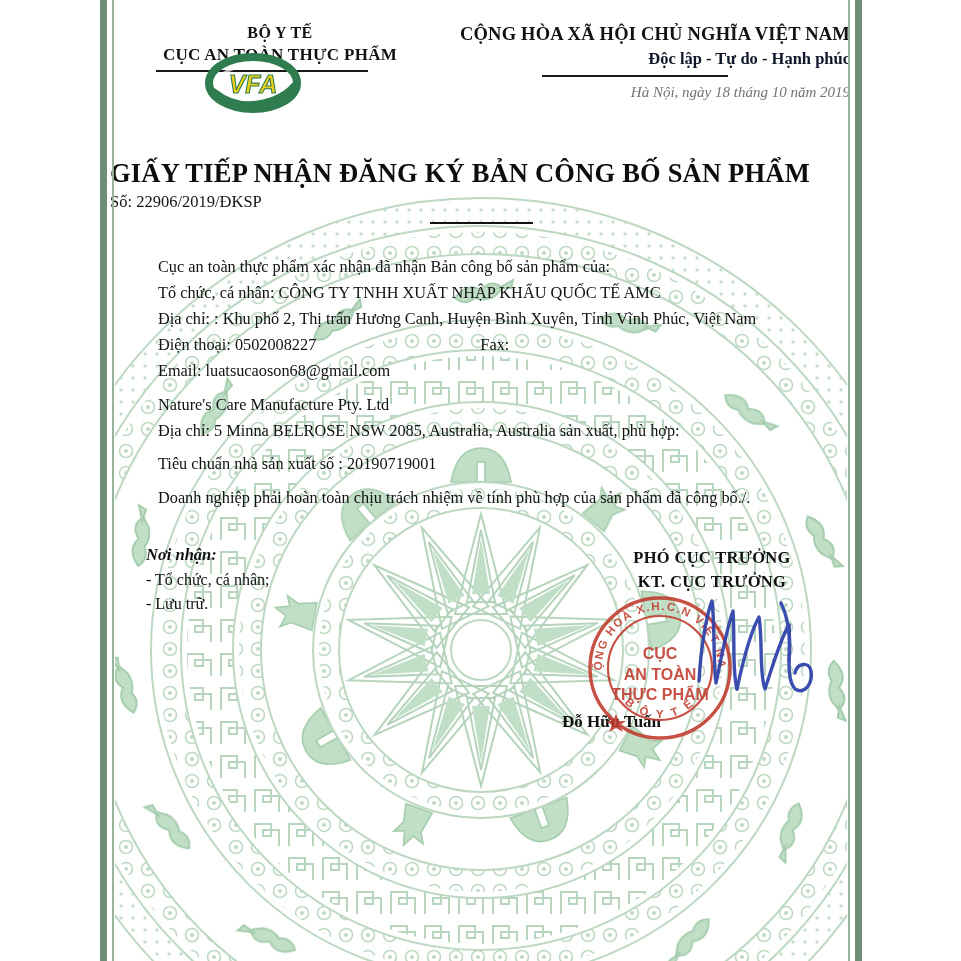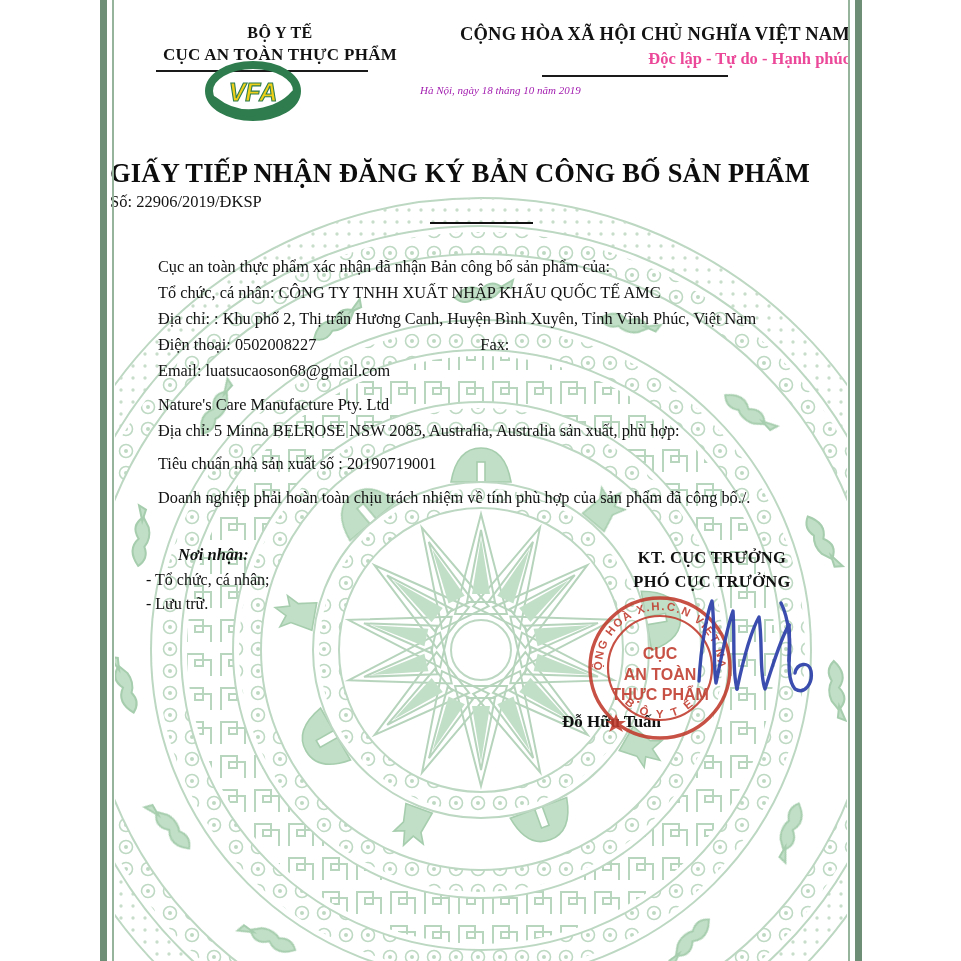--- a/index.html
+++ b/index.html
@@ -104,48 +104,48 @@
   .hdr-r1 {
     font-size: 18.5px;
     font-weight: bold;
     letter-spacing: 0.2px;
     color: #121212;
     line-height: 1.35;
   }
   .hdr-r2 {
     font-size: 16.5px;
     font-weight: bold;
-    color: #ec4899;
+    color: #0f172a;
     line-height: 1.5;
   }
   .rule {
     height: 0;
     border-top: 2px solid #1a1a1a;
     margin: 3px auto 0 auto;
   }
   .rule-left  { width: 212px; margin-left: 46px; }
   .rule-right { width: 186px; }
 
   .datetext {
     position: absolute;
     left: 320px;
     top: 84px;
     width: 430px;
-    text-align: left;
-    font-size: 11px;
+    text-align: right;
+    font-size: 15px;
     font-style: italic;
-    color: #a21caf;
+    color: #737373;
     font-family: "Liberation Serif", serif;
   }
 
   
   #vfa {
     position: absolute;
     left: 98px;
-    top: 60px;
+    top: 52px;
     width: 110px;
     height: 62px;
     z-index: 5;
   }
 
   .title {
     position: absolute;
     left: 10px;
     top: 158px;
     width: 742px;
@@ -185,21 +185,21 @@
   .fax { display: inline-block; margin-left: 160px; }
 
   .recv {
     position: absolute;
     left: 46px;
     top: 542px;
     font-size: 16px;
     color: #101010;
     line-height: 1.55;
   }
-  .recv .rt { font-weight: bold; font-style: italic; font-size: 16.5px; margin-left: 32px; }
+  .recv .rt { font-weight: bold; font-style: italic; font-size: 16.5px; }
 
   .sign {
     position: absolute;
     left: 462px;
     top: 546px;
     width: 300px;
     text-align: center;
     font-size: 16.5px;
     font-weight: bold;
     letter-spacing: 0.3px;
@@ -612,22 +612,22 @@
         <p style="margin-top:9px">Doanh nghiệp phải hoàn toàn chịu trách nhiệm về tính phù hợp của sản phẩm đã công bố./.</p>
       </div>
 
       <div class="recv">
         <div class="rt">Nơi nhận:</div>
         <div>- Tổ chức, cá nhân;</div>
         <div>- Lưu trữ.</div>
       </div>
 
       <div class="sign">
+        <div>PHÓ CỤC TRƯỞNG</div>
         <div>KT. CỤC TRƯỞNG</div>
-        <div>PHÓ CỤC TRƯỞNG</div>
       </div>
 
       <div id="seal">
         <svg width="160" height="160" viewBox="0 0 160 160" xmlns="http://www.w3.org/2000/svg">
           <defs>
             <path id="arcTop" d="M 22,80 A 58,58 0 0 1 138,80"></path>
             <path id="arcBot" d="M 30,80 A 50,50 0 0 0 130,80"></path>
           </defs>
           <g opacity="0.88">
             <circle cx="80" cy="80" r="70" fill="none" stroke="#c0392b" stroke-width="3.4"></circle>

